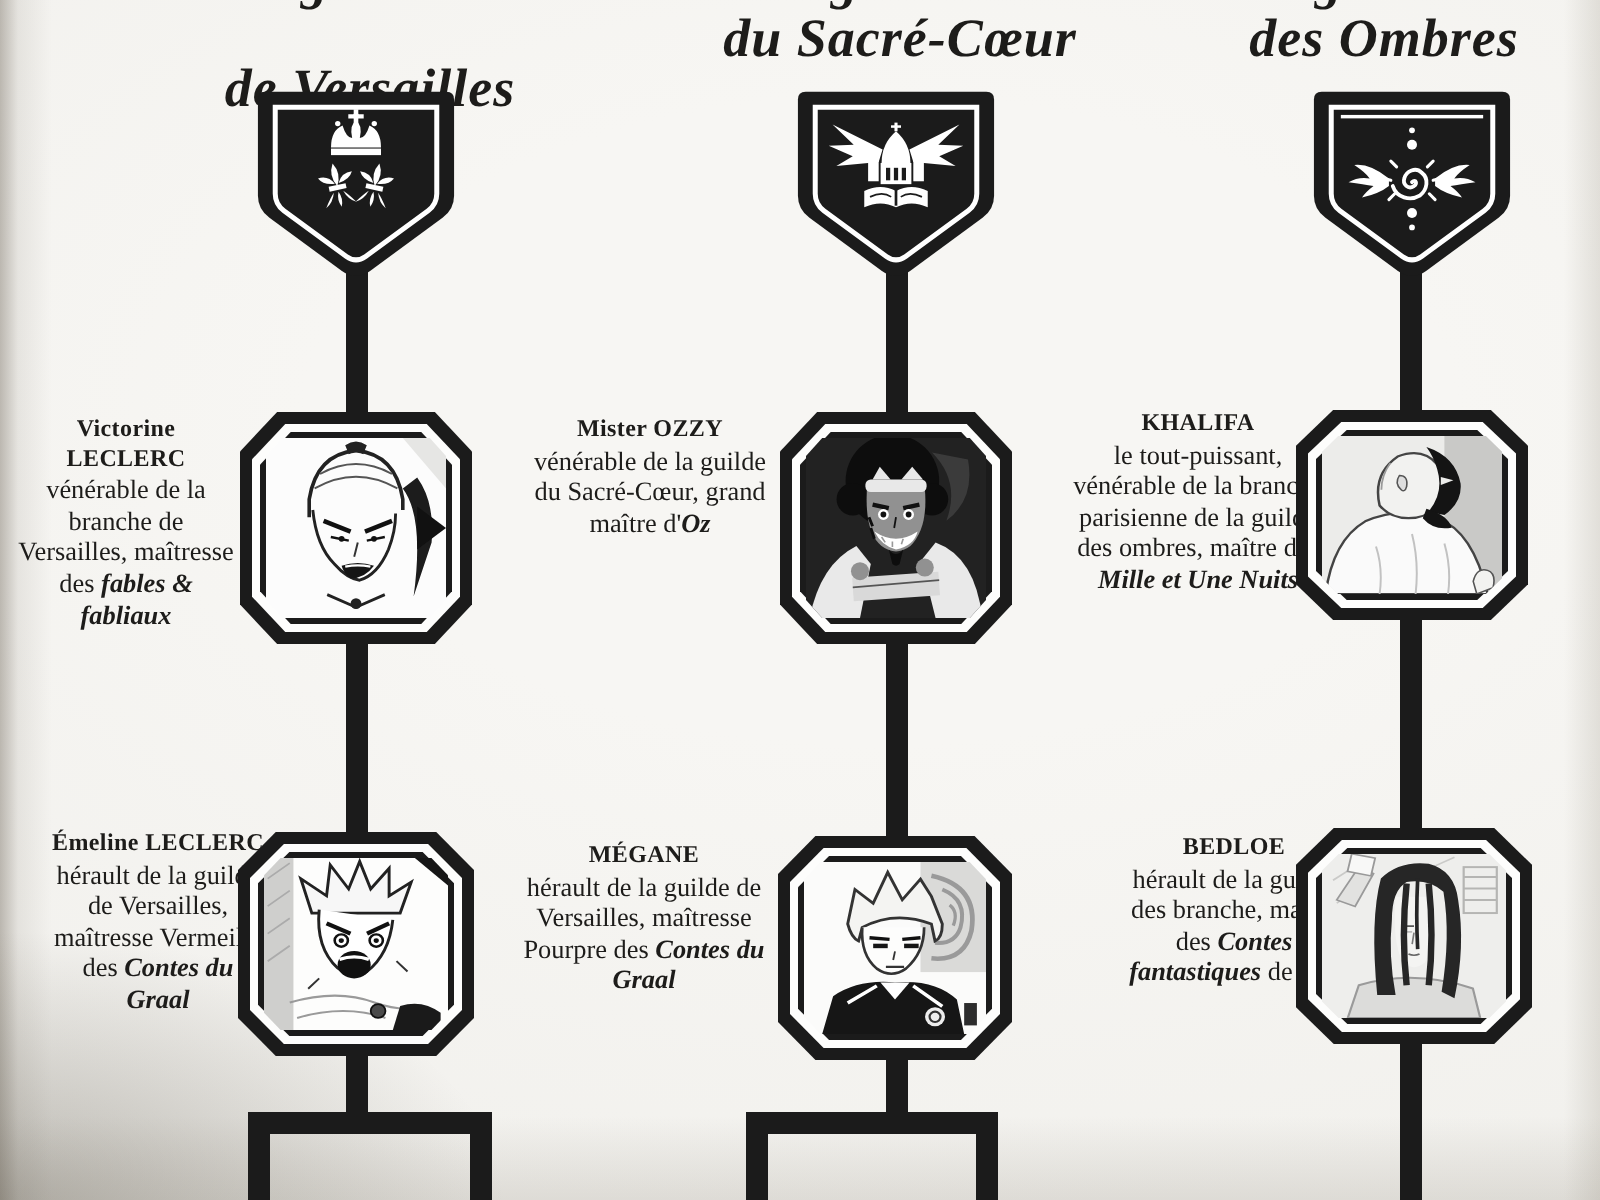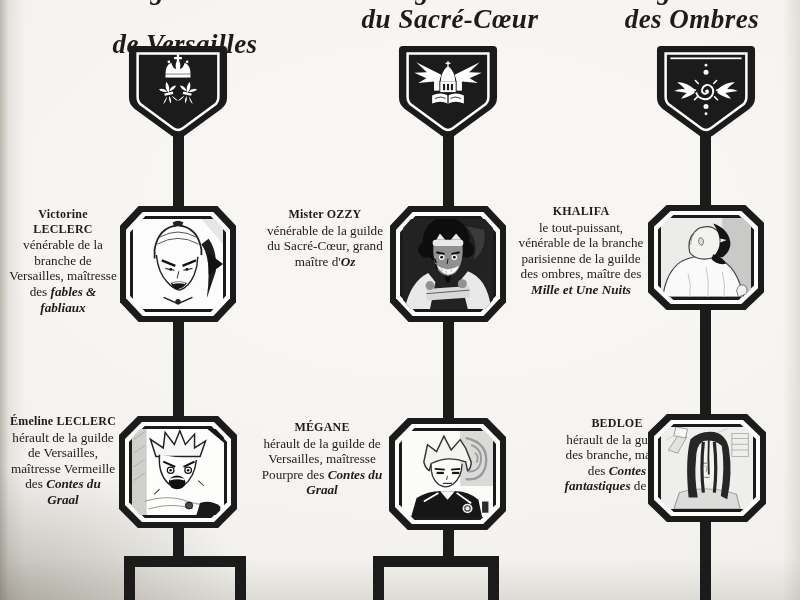--- a/index.html
+++ b/index.html
@@ -229,21 +229,21 @@
         <path d="M2 100 Q8 70 28 60 L36 70 L30 100 Z" fill="#e9e9e9"></path>
         <path d="M98 100 Q94 66 72 58 L64 68 L72 100 Z" fill="#e9e9e9"></path>
         <rect x="26" y="76" width="48" height="13" fill="#d9d9d9" transform="rotate(-4 50 82)"></rect>
         <path d="M26 83 L74 79" stroke="#555" stroke-width="1"></path>
         <circle cx="30" cy="74" r="5" fill="#919191"></circle>
           <circle cx="66" cy="72" r="5" fill="#919191"></circle>
       </svg>
     </div>
   </div>
 
-  <div class="member-text" style="left:514px; top:204px; width:134px;">
+  <div class="member-text" style="left:532px; top:204px; width:134px;">
     <div class="member-name">KHALIFA</div>
     <div class="member-role"><span>le tout-puissant, vénérable de la branche parisienne de la guilde des ombres, maître des </span><span class="work">Mille et Une Nuits</span><span></span></div>
   </div>
   <div class="frame" style="left:648px; top:205px; width:116px; height:105px;">
     <div class="o1 oct"></div>
     <div class="o2 oct"></div>
     <div class="o3 oct"></div>
     <div class="art">
       <svg viewBox="0 0 100 100" preserveAspectRatio="none">
         <rect width="100" height="100" fill="#ececea"></rect>
@@ -254,21 +254,21 @@
         <path d="M38 17 Q33 25 33 34" stroke="#9a9a9a" fill="none" stroke-width="1"></path>
         <path d="M44 34 Q40 30 43 25 Q48 25 47 32 Q46 36 44 34 Z" fill="#dedede" stroke="#555" stroke-width="0.9"></path>
         <path d="M58 7 Q74 13 77 30 Q78 42 68 50 L59 48 Q68 36 64 21 Q62 13 58 7 Z" fill="#141414"></path>
         <path d="M66 26 L73 28 L66 31 Z" fill="#ececea"></path>
         <path d="M58 46 Q70 50 72 58 Q62 60 56 52 Z" fill="#141414"></path>
         <path d="M84 92 Q86 83 92 85 Q97 87 95 96 L86 100 Z" fill="#f2f2f0" stroke="#555" stroke-width="0.9"></path>
       </svg>
     </div>
   </div>
 
-  <div class="member-text" style="left:8px; top:414px; width:110px;">
+  <div class="member-text" style="left:24px; top:414px; width:110px;">
     <div class="member-name">Émeline LECLERC</div>
     <div class="member-role"><span>hérault de la guilde de Versailles, maîtresse Vermeille des </span><span class="work">Contes du Graal</span><span></span></div>
   </div>
   <div class="frame" style="left:119px; top:416px; width:118px; height:112px;">
     <div class="o1 oct"></div>
     <div class="o2 oct"></div>
     <div class="o3 oct"></div>
     <div class="art">
       <svg viewBox="0 0 100 100" preserveAspectRatio="none">
         <rect width="100" height="100" fill="#fdfdfc"></rect>

